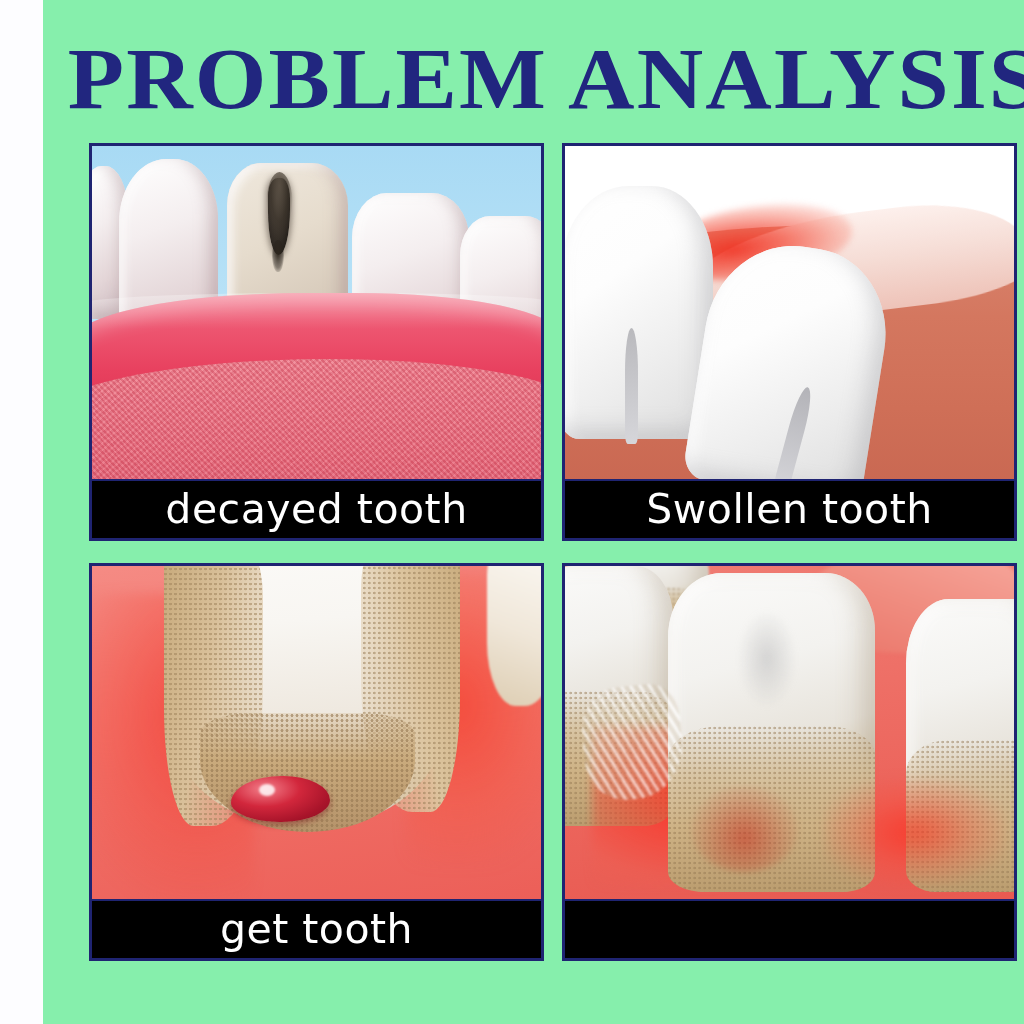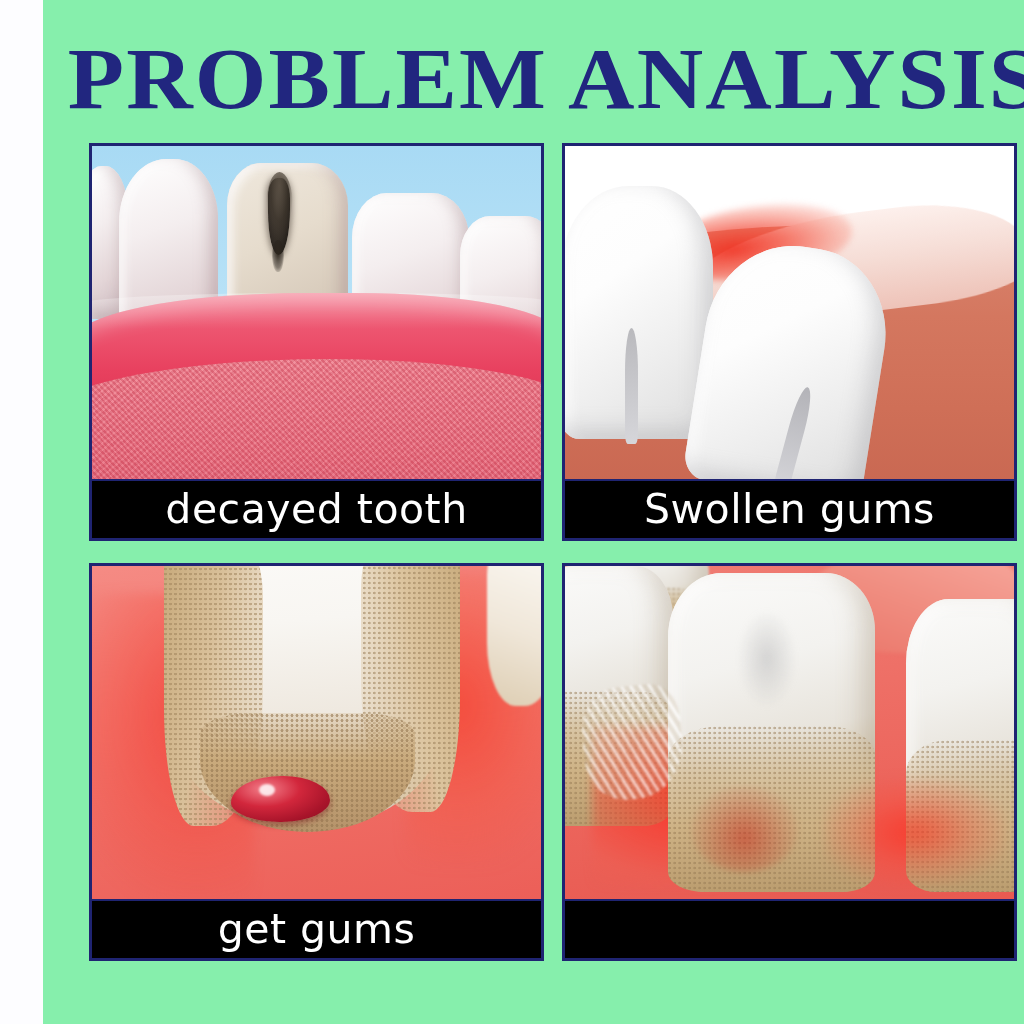--- a/index.html
+++ b/index.html
@@ -426,38 +426,38 @@
         <div class="gumline"></div>
         <div class="inflamed"></div>
         <div class="molar m1">
           <div class="root-split"></div>
         </div>
         <div class="molar m2">
           <div class="root-split"></div>
         </div>
       </div>
       <div class="caption-bar">
-        <span class="caption-text">Swollen gums</span>
+        <span class="caption-text">Swollen tooth</span>
       </div>
     </div>
 
     <div class="panel p3">
       <div class="panel-image">
         <div class="gum"></div>
         <div class="red-left"></div>
         <div class="red-right"></div>
         <div class="tooth-body"></div>
         <div class="tartar-left"></div>
         <div class="tartar-right"></div>
         <div class="tartar-bottom"></div>
         <div class="blood-drop"></div>
         <div class="neighbor"></div>
       </div>
       <div class="caption-bar">
-        <span class="caption-text">get gums</span>
+        <span class="caption-text">get tooth</span>
       </div>
     </div>
 
     <div class="panel p4">
       <div class="panel-image">
         <div class="gum"></div>
         <div class="gum-top"></div>
         <div class="molar mol-back">
           <div class="tartar-band"></div>
         </div>

